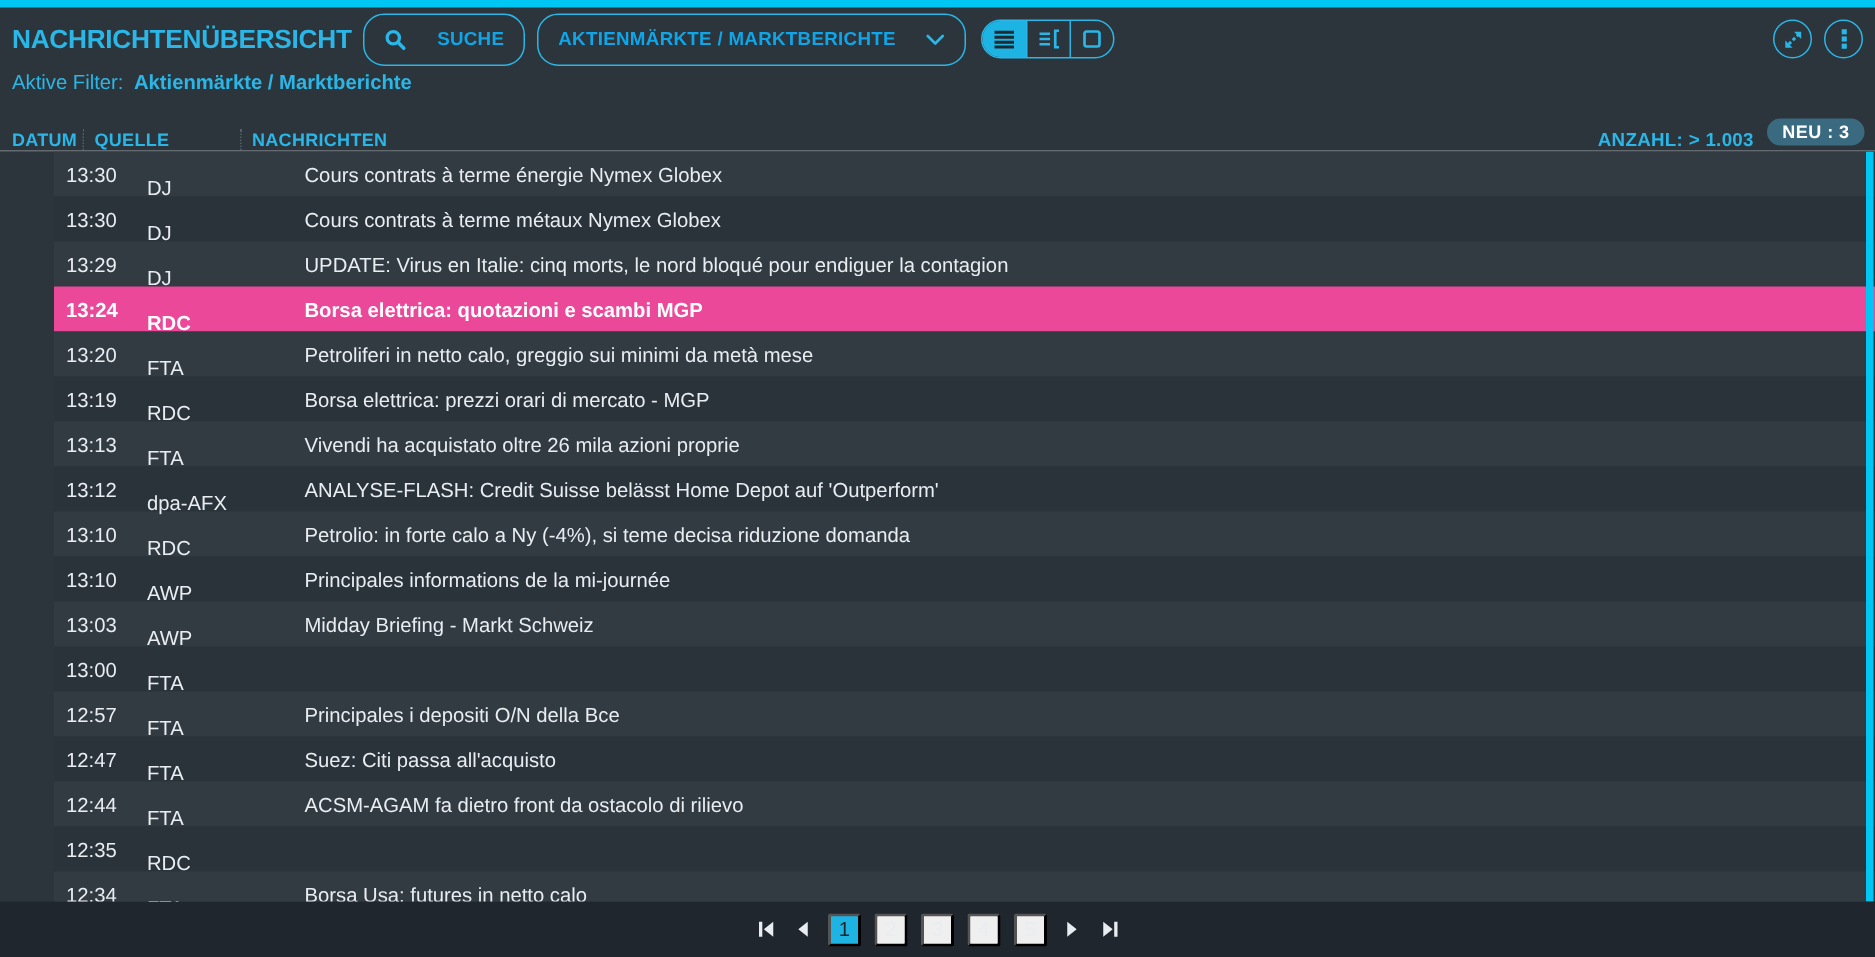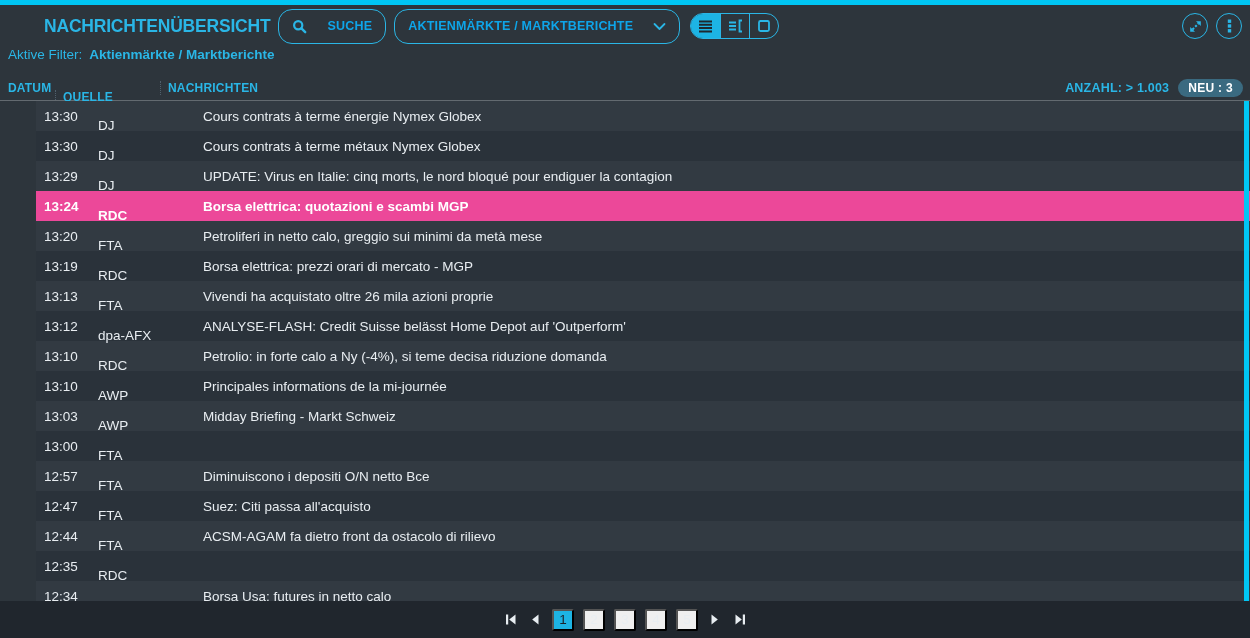--- a/index.html
+++ b/index.html
@@ -10,21 +10,21 @@
     color:#e8edf1;
     position:relative;
   }
   .app { width:1250px; height:638px; display:flex; flex-direction:column; }
 
   
   .top-strip { height:5px; background:#00c6f4; flex:none; }
 
   
   .header { height:42px; flex:none; display:flex; align-items:center; padding:0 8px; gap:8px; }
-  .title { color:#2ab6e6; font-size:17.5px; font-weight:600; letter-spacing:-0.2px; white-space:nowrap;margin-left:36px; }
+  .title { color:#2ab6e6; font-size:17.5px; font-weight:600; letter-spacing:-0.2px; white-space:nowrap; }
   .pill {
     height:35px; border:1.5px solid #2ab6e6; border-radius:14px; background:transparent;
     color:#0ea5e9; font-family:"Liberation Sans", sans-serif; font-size:12.5px; font-weight:700;
     display:flex; align-items:center; gap:20px; padding:0 13px; cursor:pointer; white-space:nowrap;
     letter-spacing:0.2px;
   }
   .pill svg { flex:none; }
   .toggle-group {
     height:26px; border:1.5px solid #2ab6e6; border-radius:14px; overflow:hidden;
     display:flex; align-items:stretch; margin-left:2px;
@@ -41,21 +41,21 @@
     background:transparent; display:flex; align-items:center; justify-content:center; cursor:pointer;
     flex:none;
   }
 
   
   .filter-row { height:28px; flex:none; display:flex; align-items:flex-start; gap:7px; padding:0 8px; font-size:13.5px; color:#2ab6e6; }
   .filter-row .val { font-weight:700; }
 
   
   .thead {
-    height:26px; flex:none; display:flex; align-items:center;
+    height:26px; flex:none; display:flex; align-items:flex-end;
     border-bottom:1px solid #636a70; color:#2ab6e6; font-size:12px; font-weight:700;
     letter-spacing:0.2px;
   }
   .thead > div { display:flex; align-items:center; }
   .c1 { width:55px; padding-left:8px; flex:none; }
   .c2 { width:105px; padding-left:7px; flex:none;margin-top:19px; }
   .c3 { flex:1; padding-left:7px; min-width:0; }
   .thead .sep { border-left:1px dotted #50606c; }
   .thead .count { color:#2ab6e6; font-size:12.5px; font-weight:700; padding-right:9px; }
   .badge {
@@ -231,21 +231,21 @@
         <div class="c2">AWP</div>
         <div class="c3">Midday Briefing - Markt Schweiz</div>
       </div>
       <div class="row dark">
         <div class="c1">13:00</div>
         <div class="c2">FTA</div>
       </div>
       <div class="row light">
         <div class="c1">12:57</div>
         <div class="c2">FTA</div>
-        <div class="c3">Diminuiscono i depositi O/N netto Bce</div>
+        <div class="c3">Principales i depositi O/N della Bce</div>
       </div>
       <div class="row dark">
         <div class="c1">12:47</div>
         <div class="c2">FTA</div>
         <div class="c3">Suez: Citi passa all'acquisto</div>
       </div>
       <div class="row light">
         <div class="c1">12:44</div>
         <div class="c2">FTA</div>
         <div class="c3">ACSM-AGAM fa dietro front da ostacolo di rilievo</div>

